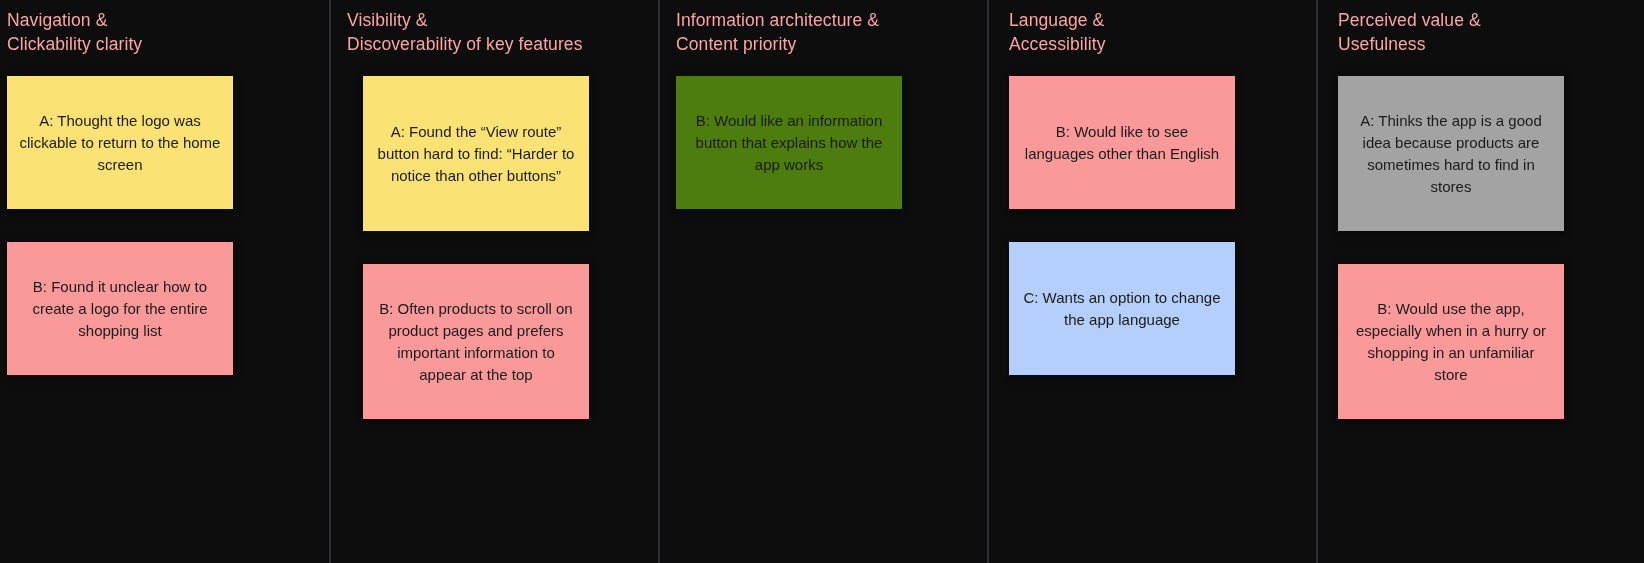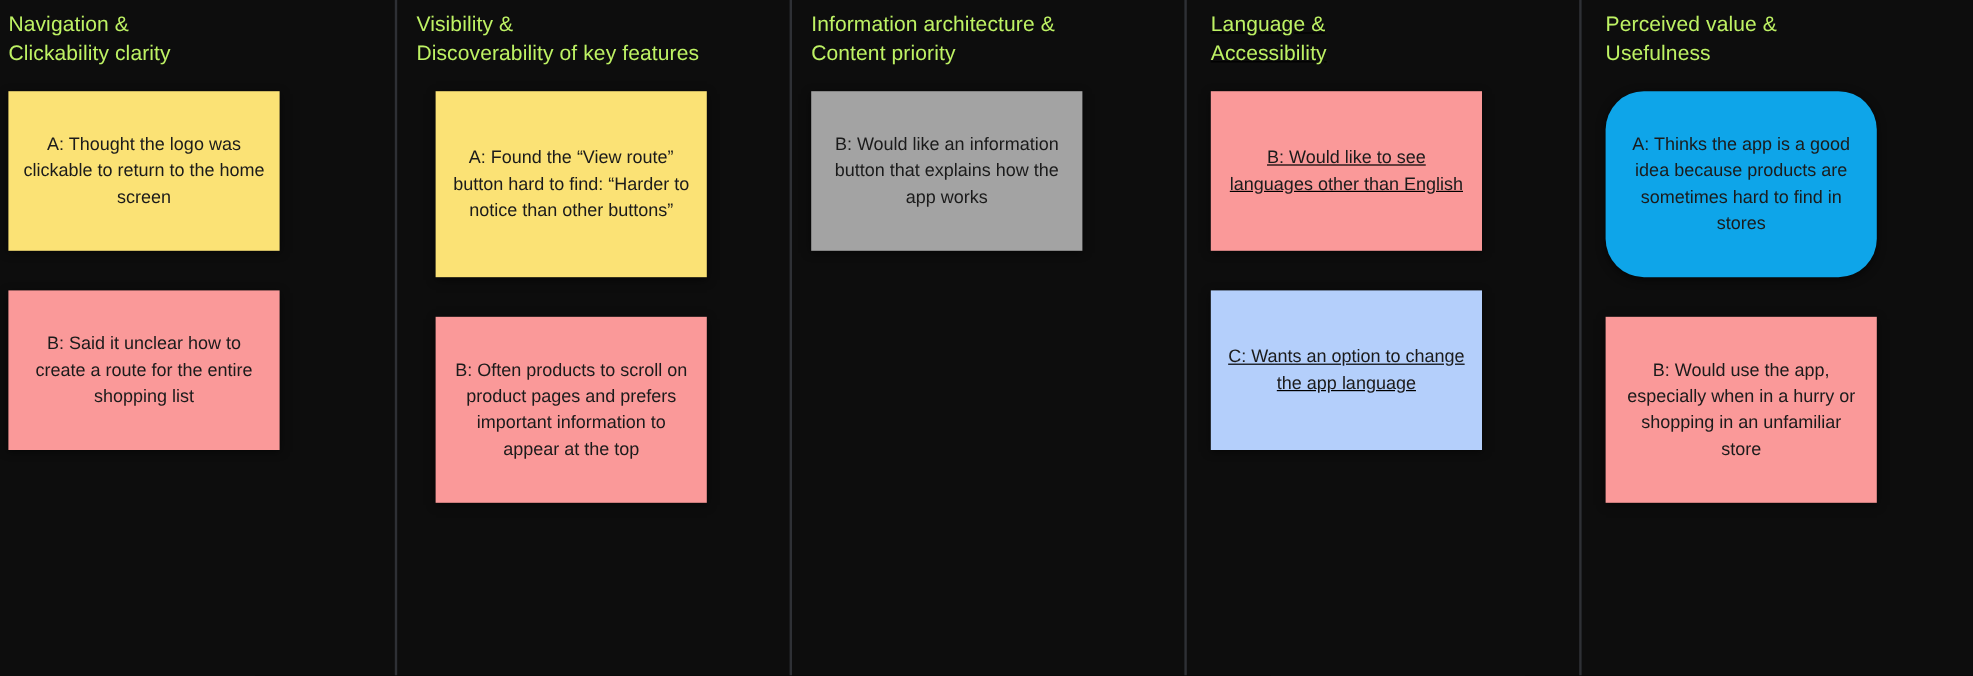--- a/index.html
+++ b/index.html
@@ -18,21 +18,21 @@
   }
   .column {
     position:relative;
     width:329px;
     height:563px;
     flex:0 0 329px;
     padding-top:8px;
   }
   .column + .column { border-left:2px solid #eab308; }
   .col-header {
-    color:#bef264;
+    color:#fca5a5;
     font-size:17.5px;
     line-height:24px;
     font-weight:400;
     white-space:pre-line;
     padding-left:7px;
     letter-spacing:.1px;
   }
   .notes { position:relative; margin-top:20px; }
   .note {
     width:226px;
@@ -71,62 +71,62 @@
 
 <div id="board" style="background: rgb(13, 13, 13);">
     <div class="column c1">
       <div class="col-header">Navigation &amp;
 Clickability clarity</div>
       <div class="notes">
         <div class="note yellow" style="background: rgb(251, 226, 117);">
           <span>A: Thought the logo was clickable to return to the home screen</span>
         </div>
         <div class="note pink" style="background: rgb(250, 153, 153);">
-          <span>B: Said it unclear how to create a route for the entire shopping list</span>
+          <span>B: Found it unclear how to create a logo for the entire shopping list</span>
         </div>
       </div>
     </div>
     <div class="column c2" style="border-left-color: rgb(46, 48, 53);">
       <div class="col-header">Visibility &amp;
 Discoverability of key features</div>
       <div class="notes">
         <div class="note yellow tall" style="background: rgb(251, 226, 117);">
           <span>A: Found the “View route” button hard to find: “Harder to notice than other buttons”</span>
         </div>
         <div class="note pink tall" style="background: rgb(250, 153, 153);">
           <span>B: Often products to scroll on product pages and prefers important information to appear at the top</span>
         </div>
       </div>
     </div>
     <div class="column c3" style="border-left-color: rgb(46, 48, 53);">
       <div class="col-header">Information architecture &amp;
 Content priority</div>
       <div class="notes">
-        <div class="note pink" style="background: #a3a3a3;">
+        <div class="note pink" style="background: #4d7c0f;">
           <span>B: Would like an information button that explains how the app works</span>
         </div>
       </div>
     </div>
-    <div class="column c4" style="border-left-color: rgb(46, 48, 53); text-decoration: underline;">
+    <div class="column c4" style="border-left-color: rgb(46, 48, 53);">
       <div class="col-header">Language &amp;
 Accessibility</div>
       <div class="notes">
         <div class="note pink" style="background: rgb(250, 153, 153);">
           <span>B: Would like to see languages other than English</span>
         </div>
         <div class="note blue" style="background: rgb(180, 207, 251);">
           <span>C: Wants an option to change the app language</span>
         </div>
       </div>
     </div>
     <div class="column c5" style="border-left-color: rgb(46, 48, 53);">
       <div class="col-header">Perceived value &amp;
 Usefulness</div>
       <div class="notes">
-        <div class="note yellow tall" style="background: #0ea5e9; border-radius: 32px;">
+        <div class="note yellow tall" style="background: #a3a3a3;">
           <span>A: Thinks the app is a good idea because products are sometimes hard to find in stores</span>
         </div>
         <div class="note pink tall" style="background: rgb(250, 153, 153);">
           <span>B: Would use the app, especially when in a hurry or shopping in an unfamiliar store</span>
         </div>
       </div>
     </div>
   </div>
 
 </body></html>

